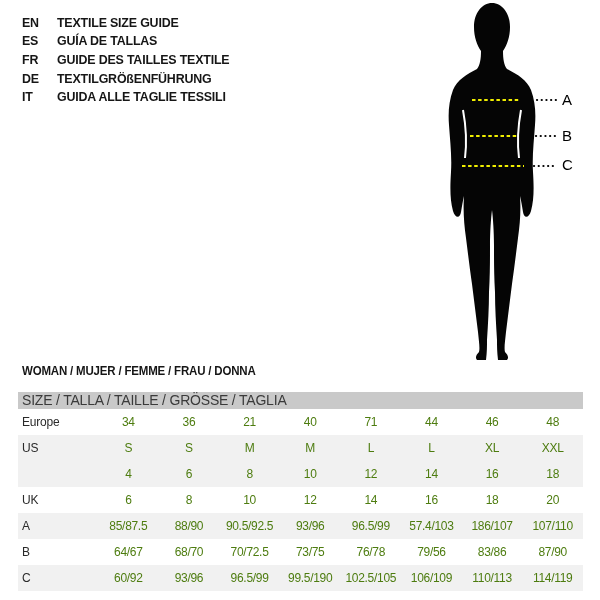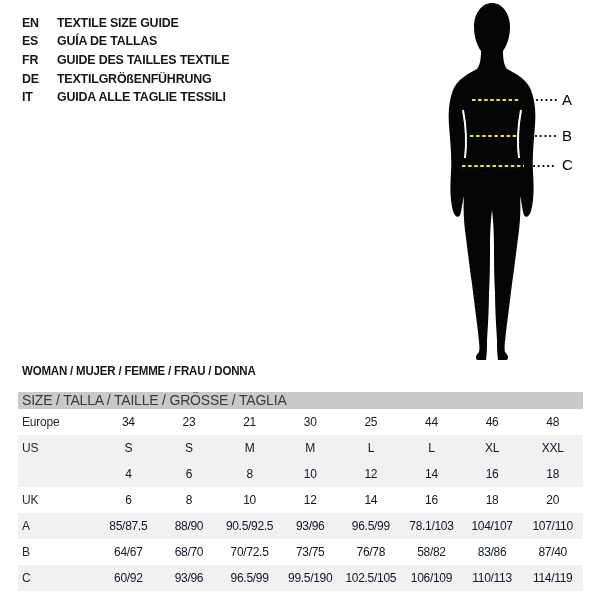--- a/index.html
+++ b/index.html
@@ -32,21 +32,21 @@
   }
   
   .size-table{position:absolute;left:18px;top:392px;width:565px;font-size:12px;}
   .t-header{
     background:var(--header-bg,#c9c9c9);height:17px;line-height:17px;
     padding-left:4px;font-size:14px;color:#3a3a3a;letter-spacing:-0.2px;white-space:nowrap;
   }
   .t-row{display:grid;grid-template-columns:80px repeat(8,1fr);height:26px;align-items:center;}
   .t-row.shaded{background:var(--band-bg,#f1f1f1);}
   .t-label{padding-left:4px;color:#2a2a2a;letter-spacing:-0.2px;}
-  .t-cell{text-align:center;color:#0f172a;letter-spacing:-0.3px;white-space:nowrap;}
+  .t-cell{text-align:center;color:#4d7c0f;letter-spacing:-0.3px;white-space:nowrap;}
   
   .legend{position:absolute;left:22px;top:545px;}
   .legend-line{
     height:17.6px;line-height:17.6px;font-weight:bold;font-size:12.5px;
     letter-spacing:-0.2px;transform:scaleX(0.92);transform-origin:0 50%;white-space:nowrap;
   }
 </style>
 </head>
 <body>
 
@@ -132,24 +132,24 @@
   <div class="fig-label c">C</div>
 
   <div class="section-title">WOMAN / MUJER / FEMME / FRAU / DONNA</div>
 
   <div class="size-table">
     <div class="t-header">SIZE / TALLA / TAILLE / GRÖSSE / TAGLIA</div>
 
     <div class="t-row">
       <span class="t-label">Europe</span>
       <span class="t-cell">34</span>
-      <span class="t-cell">23</span>
+      <span class="t-cell">36</span>
       <span class="t-cell">21</span>
-      <span class="t-cell">30</span>
-      <span class="t-cell">25</span>
+      <span class="t-cell">40</span>
+      <span class="t-cell">71</span>
       <span class="t-cell">44</span>
       <span class="t-cell">46</span>
       <span class="t-cell">48</span>
     </div>
 
     <div class="t-row shaded">
       <span class="t-label">US</span>
       <span class="t-cell">S</span>
       <span class="t-cell">S</span>
       <span class="t-cell">M</span>
@@ -184,35 +184,35 @@
       <span class="t-cell">20</span>
     </div>
 
     <div class="t-row shaded">
       <span class="t-label">A</span>
       <span class="t-cell">85/87.5</span>
       <span class="t-cell">88/90</span>
       <span class="t-cell">90.5/92.5</span>
       <span class="t-cell">93/96</span>
       <span class="t-cell">96.5/99</span>
-      <span class="t-cell">78.1/103</span>
-      <span class="t-cell">104/107</span>
+      <span class="t-cell">57.4/103</span>
+      <span class="t-cell">186/107</span>
       <span class="t-cell">107/110</span>
     </div>
 
     <div class="t-row">
       <span class="t-label">B</span>
       <span class="t-cell">64/67</span>
       <span class="t-cell">68/70</span>
       <span class="t-cell">70/72.5</span>
       <span class="t-cell">73/75</span>
       <span class="t-cell">76/78</span>
-      <span class="t-cell">58/82</span>
+      <span class="t-cell">79/56</span>
       <span class="t-cell">83/86</span>
-      <span class="t-cell">87/40</span>
+      <span class="t-cell">87/90</span>
     </div>
 
     <div class="t-row shaded">
       <span class="t-label">C</span>
       <span class="t-cell">60/92</span>
       <span class="t-cell">93/96</span>
       <span class="t-cell">96.5/99</span>
       <span class="t-cell">99.5/190</span>
       <span class="t-cell">102.5/105</span>
       <span class="t-cell">106/109</span>

